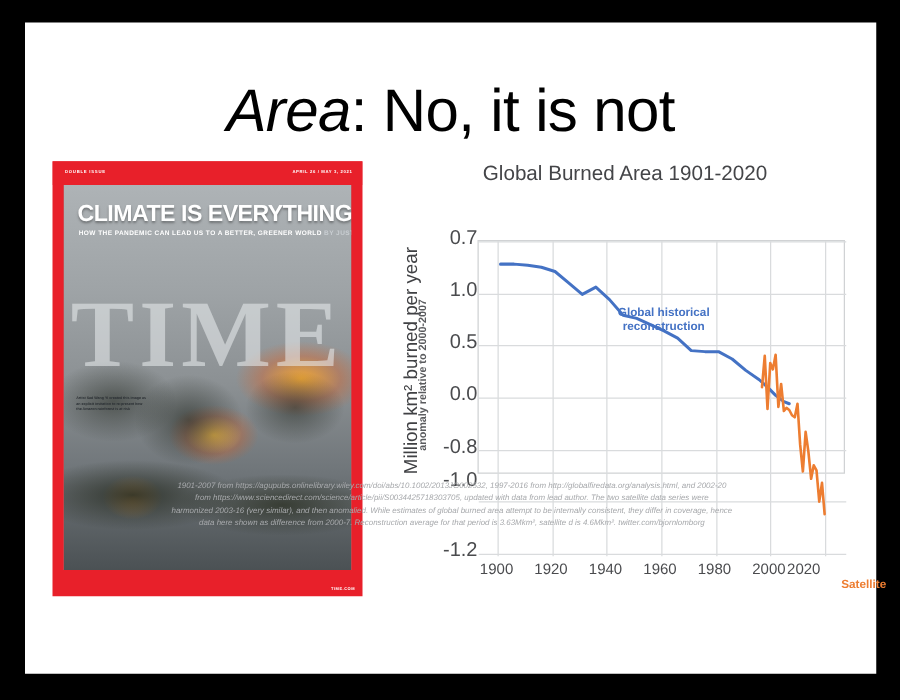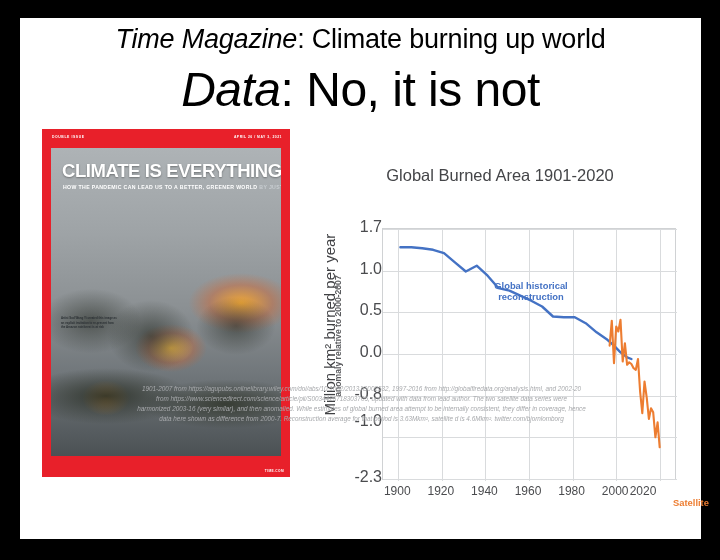--- a/index.html
+++ b/index.html
@@ -83,21 +83,21 @@
   .covCaption{
     position:absolute;left:10px;top:168px;width:56px;
     font-size:2.9px;font-weight:bold;color:#2a2f33;line-height:1.55;
   }
   .covBarcode{
     position:absolute;right:6px;bottom:4px;
     font-size:3.2px;font-weight:bold;color:#ffffff;letter-spacing:.4px;
   }
 
   
-  #chart{position:absolute;left:280px;top:112px;width:400px;height:360px;margin-top:36px;}
+  #chart{position:absolute;left:280px;top:112px;width:400px;height:360px;}
   .chTitle{
     position:absolute;left:0;top:0;width:400px;text-align:center;
     font-size:16.5px;color:#444548;
   }
   .chYlab{
     position:absolute;left:-96px;top:150px;width:250px;text-align:center;
     transform:rotate(-90deg);font-size:15px;color:#404144;white-space:nowrap;
   }
   .chYlab2{
     position:absolute;left:-62px;top:165px;width:200px;text-align:center;
@@ -106,21 +106,21 @@
   }
   .ytick{
     position:absolute;right:318px;width:60px;text-align:right;
     font-size:16px;color:#4a4b4e;
   }
   .xtick{
     position:absolute;top:318px;width:60px;text-align:center;
     font-size:12px;color:#4a4b4e;
   }
   #plot{
-    position:absolute;left:82px;top:62px;width:294px;height:252px;
+    position:absolute;left:82px;top:62px;width:294px;height:187px;
     border:1px solid #d0d2d4;box-sizing:border-box;background:#fff;
   }
   .gl{position:absolute;background:#d9dbdd;}
   .glh{left:0;width:294px;height:1px;}
   .glv{top:0;height:252px;width:1px;}
   .lblBlue{
     position:absolute;left:88px;top:52px;width:120px;text-align:center;
     font-size:9.4px;font-weight:bold;color:#4472c4;line-height:1.15;
   }
   .lblOrange{
@@ -133,55 +133,53 @@
     position:absolute;left:14px;top:366px;width:655px;
     text-align:center;font-style:italic;font-size:6.35px;
     line-height:1.58;color:#a7a9ac;
   }
 </style>
 </head>
 <body>
 
 <div id="slide">
 
-  <div class="head1">
-    <span class="em">Time Magazine</span><span>: Climate burning up world</span>
-  </div>
   <div class="head2">
-    <span class="em">Data</span><span>: No, it is not</span>
+    <span class="em">Area</span><span>: No, it is not</span>
   </div>
 
   <div id="cover">
     <div class="covBanner"></div>
     <div class="covIssue">DOUBLE ISSUE</div>
     <div class="covDate">APRIL 26 / MAY 3, 2021</div>
 
     <div id="coverInner">
       <div class="covPhoto"></div>
       <div class="covDark"></div>
+      <div class="covTime">TIME</div>
       <div class="covHead">CLIMATE IS EVERYTHING.</div>
       <div class="covSub"><span>HOW THE PANDEMIC CAN LEAD US TO A BETTER, GREENER WORLD</span> <span class="byline">BY JUSTIN WORLAND</span></div>
       <div class="covCaption">Artist Sad Wang Yi created this image as an explicit invitation to re-present how the Amazon rainforest is at risk</div>
     </div>
     <div class="covBarcode">TIME.COM</div>
   </div>
 
   <div id="chart">
     <div class="chTitle">Global Burned Area 1901-2020</div>
     <div class="chYlab">Million km² burned per year</div>
     <div class="chYlab2">anomaly relative to 2000-2007</div>
 
     <div id="yticks">
-        <div class="ytick" style="top: 52px;">1.7</div>
+        <div class="ytick" style="top: 52px;">0.7</div>
         <div class="ytick" style="top: 93.6667px;">1.0</div>
         <div class="ytick" style="top: 135.333px;">0.5</div>
         <div class="ytick" style="top: 177px;">0.0</div>
         <div class="ytick" style="top: 218.667px;">-0.8</div>
         <div class="ytick" style="top: 246px;">-1.0</div>
-        <div class="ytick" style="top: 302px;">-2.3</div>
+        <div class="ytick" style="top: 302px;">-1.2</div>
       </div>
     <div id="xticks">
         <div class="xtick" style="left: 67.2537px;">1900</div>
         <div class="xtick" style="left: 110.836px;">1920</div>
         <div class="xtick" style="left: 154.418px;">1940</div>
         <div class="xtick" style="left: 198px;">1960</div>
         <div class="xtick" style="left: 241.582px;">1980</div>
         <div class="xtick" style="left: 285.164px;">2000</div>
         <div class="xtick" style="left: 313px;">2020</div>
       </div>

